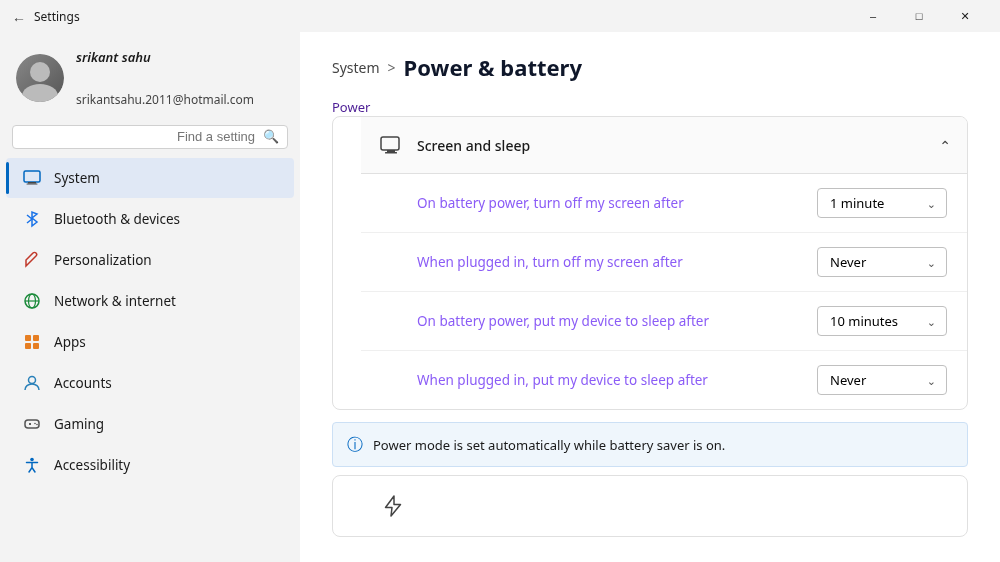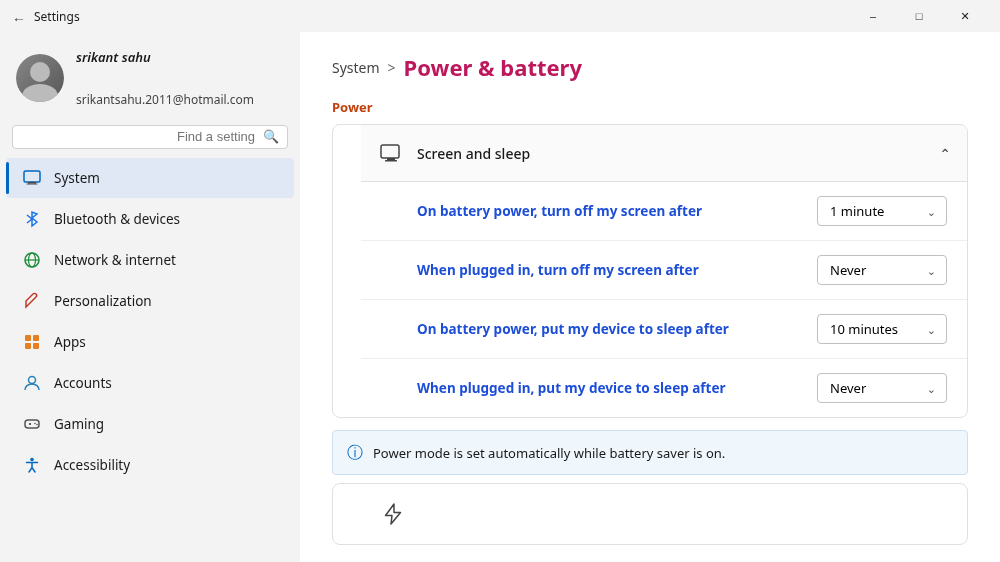--- a/index.html
+++ b/index.html
@@ -196,32 +196,31 @@
       color: #444;
       font-size: 14px;
     }
     .breadcrumb-sep {
       color: #666;
       font-size: 14px;
     }
     .breadcrumb-current {
       font-size: 22px;
       font-weight: 700;
-      color: #be185d;
+      color: #0f172a;
     }
 
     .content-area {
       padding: 0 32px 32px 32px;
     }
 
     .section-label {
       font-size: 13px;
-      font-weight: 700;
-      color: #c2410c;
-      margin-bottom: 8px;
+      font-weight: 400;
+      color: #4c1d95;
     }
 
     .card {
       border: 1px solid #e0e0e0;
       border-radius: 8px;
       overflow: hidden;
       margin-bottom: 12px;
       padding-left: 28px;
     }
 
@@ -257,22 +256,21 @@
     .card-row {
       display: flex;
       align-items: center;
       padding: 14px 20px 14px 56px;
       border-bottom: 1px solid #efefef;
       justify-content: space-between;
     }
     .card-row:last-child { border-bottom: none; }
     .card-row-label {
       font-size: 13.5px;
-      color: #1d4ed8;
-      font-weight: bold;
+      color: #8b5cf6;
     }
     .dropdown {
       display: flex;
       align-items: center;
       gap: 8px;
       border: 1px solid #c0c0c0;
       border-radius: 4px;
       padding: 5px 10px 5px 12px;
       font-size: 13px;
       background: white;
@@ -385,34 +383,34 @@
             <svg width="18" height="18" viewBox="0 0 18 18">
               <path d="M9 2v14l5-4-5-4 5-4-5-2z" stroke="#1a73e8" stroke-width="1.5" fill="none"></path>
               <path d="M4 5l5 4M4 13l5-4" stroke="#1a73e8" stroke-width="1.5"></path>
             </svg>
           </span>
     <span class="nav-label">Bluetooth &amp; devices</span>
   </div>
         <div class="nav-item">
     <span class="nav-icon">
             <svg width="18" height="18" viewBox="0 0 18 18">
+              <path d="M3 15l3-3 7-7a2 2 0 10-3-3L3 9 3 15z" stroke="#c0392b" stroke-width="1.5" fill="none"></path>
+            </svg>
+          </span>
+    <span class="nav-label">Personalization</span>
+  </div>
+        <div class="nav-item">
+    <span class="nav-icon">
+            <svg width="18" height="18" viewBox="0 0 18 18">
               <circle cx="9" cy="9" r="7" stroke="#1a8a3a" stroke-width="1.5" fill="none"></circle>
               <ellipse cx="9" cy="9" rx="3.5" ry="7" stroke="#1a8a3a" stroke-width="1.2" fill="none"></ellipse>
               <line x1="2" y1="9" x2="16" y2="9" stroke="#1a8a3a" stroke-width="1.2"></line>
             </svg>
           </span>
     <span class="nav-label">Network &amp; internet</span>
-  </div>
-        <div class="nav-item">
-    <span class="nav-icon">
-            <svg width="18" height="18" viewBox="0 0 18 18">
-              <path d="M3 15l3-3 7-7a2 2 0 10-3-3L3 9 3 15z" stroke="#c0392b" stroke-width="1.5" fill="none"></path>
-            </svg>
-          </span>
-    <span class="nav-label">Personalization</span>
   </div>
         <div class="nav-item">
     <span class="nav-icon">
             <svg width="18" height="18" viewBox="0 0 18 18">
               <rect x="2" y="2" width="6" height="6" rx="1" fill="#e67e22"></rect>
               <rect x="10" y="2" width="6" height="6" rx="1" fill="#e67e22"></rect>
               <rect x="2" y="10" width="6" height="6" rx="1" fill="#e67e22"></rect>
               <rect x="10" y="10" width="6" height="6" rx="1" fill="#e67e22"></rect>
             </svg>
           </span>

